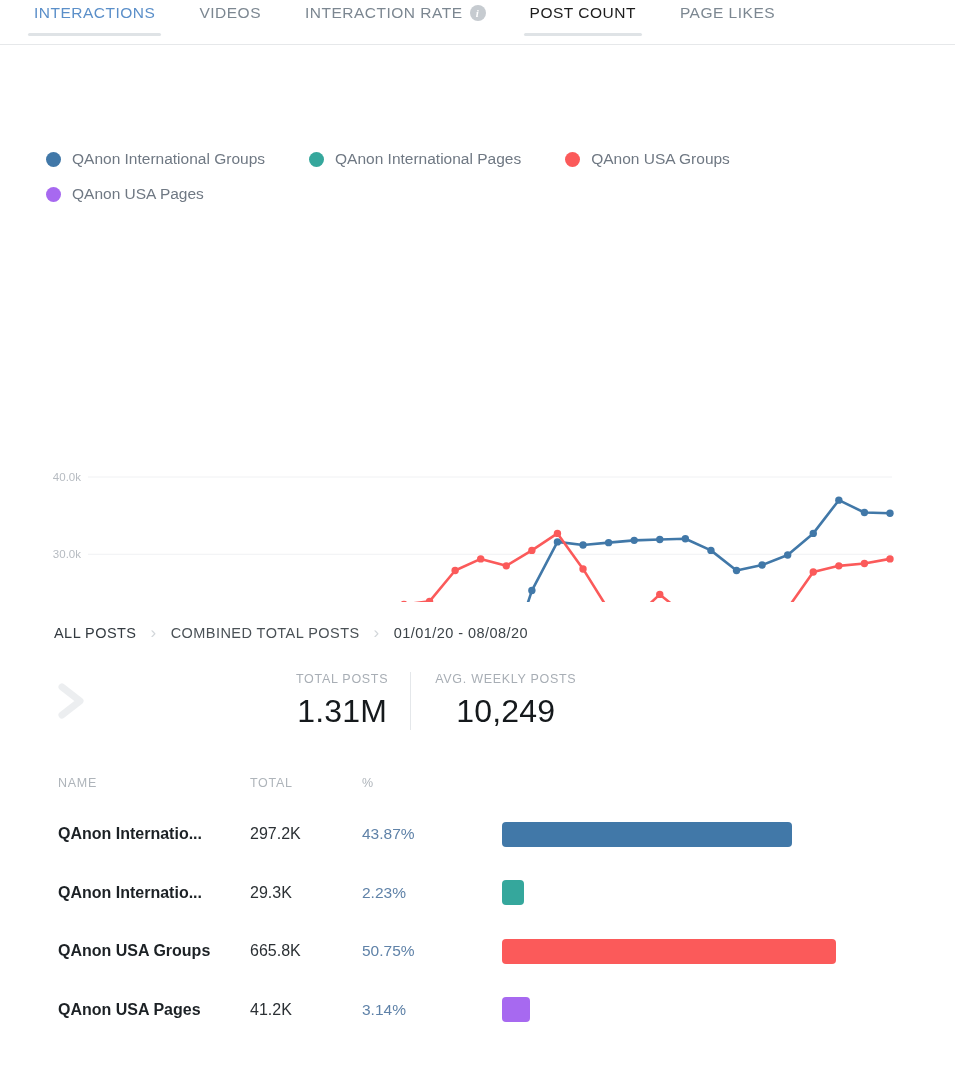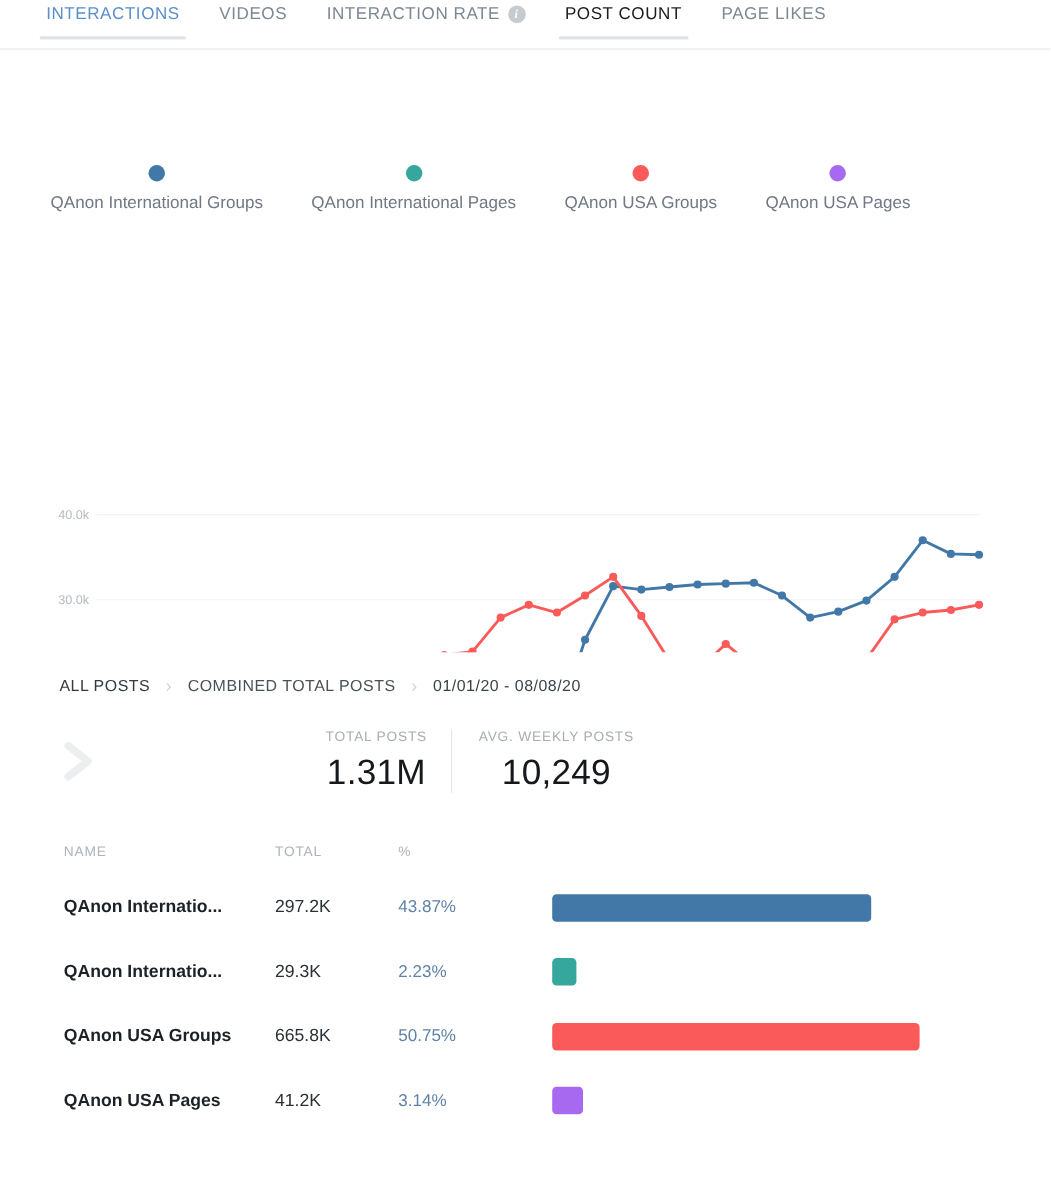--- a/index.html
+++ b/index.html
@@ -12,22 +12,22 @@
   }
   body { width: 955px; height: 1083px; position: relative; overflow: hidden; }
 
   
   .tabbar {
     position: relative;
     height: 45px;
     border-bottom: 1px solid #e6e8ea;
     display: flex;
     align-items: flex-start;
-    padding-left: 24px;
-    gap: 0px;
+    padding-left: 16px;
+    gap: 8px;
   }
   .tab {
     position: relative;
     padding: 4px 18px 14px 18px;
     font-size: 15.5px;
     letter-spacing: 0.5px;
     color: #7c8791;
     cursor: pointer;
     white-space: nowrap;
     display: flex;
@@ -68,21 +68,20 @@
     width: 800px;
     display: flex;
     flex-wrap: wrap;
     align-items: center;
     row-gap: 17px;
     column-gap: 44px;
   }
   .legend-item {
     display: flex; align-items: center; gap: 11px;
     cursor: pointer;
-    flex-direction: column;
   }
   .legend-dot {
     width: 15px; height: 15px; border-radius: 50%;
     flex: none;
   }
   .legend-label {
     font-size: 15.5px;
     color: #6f7883;
   }
 

